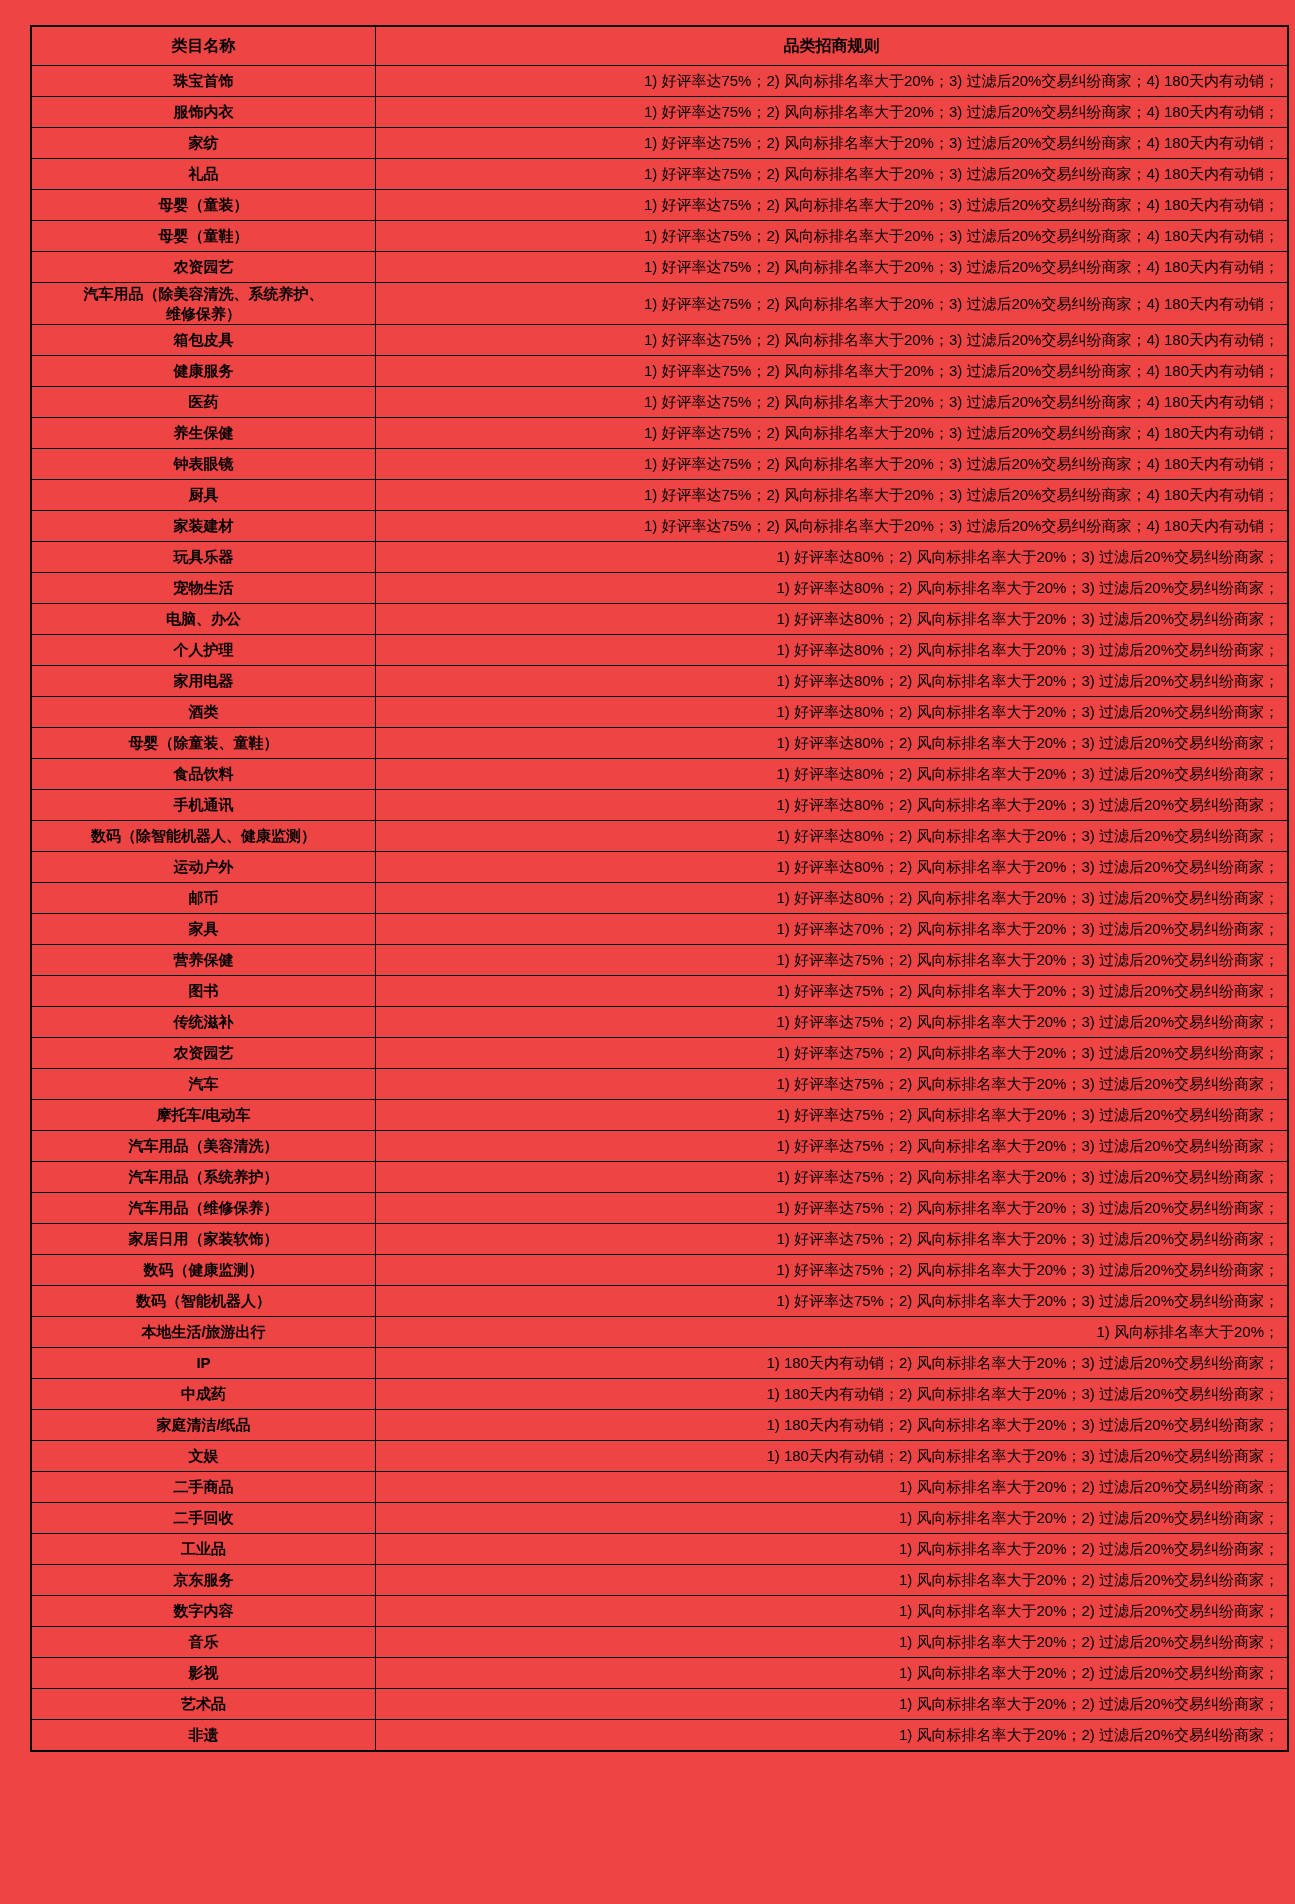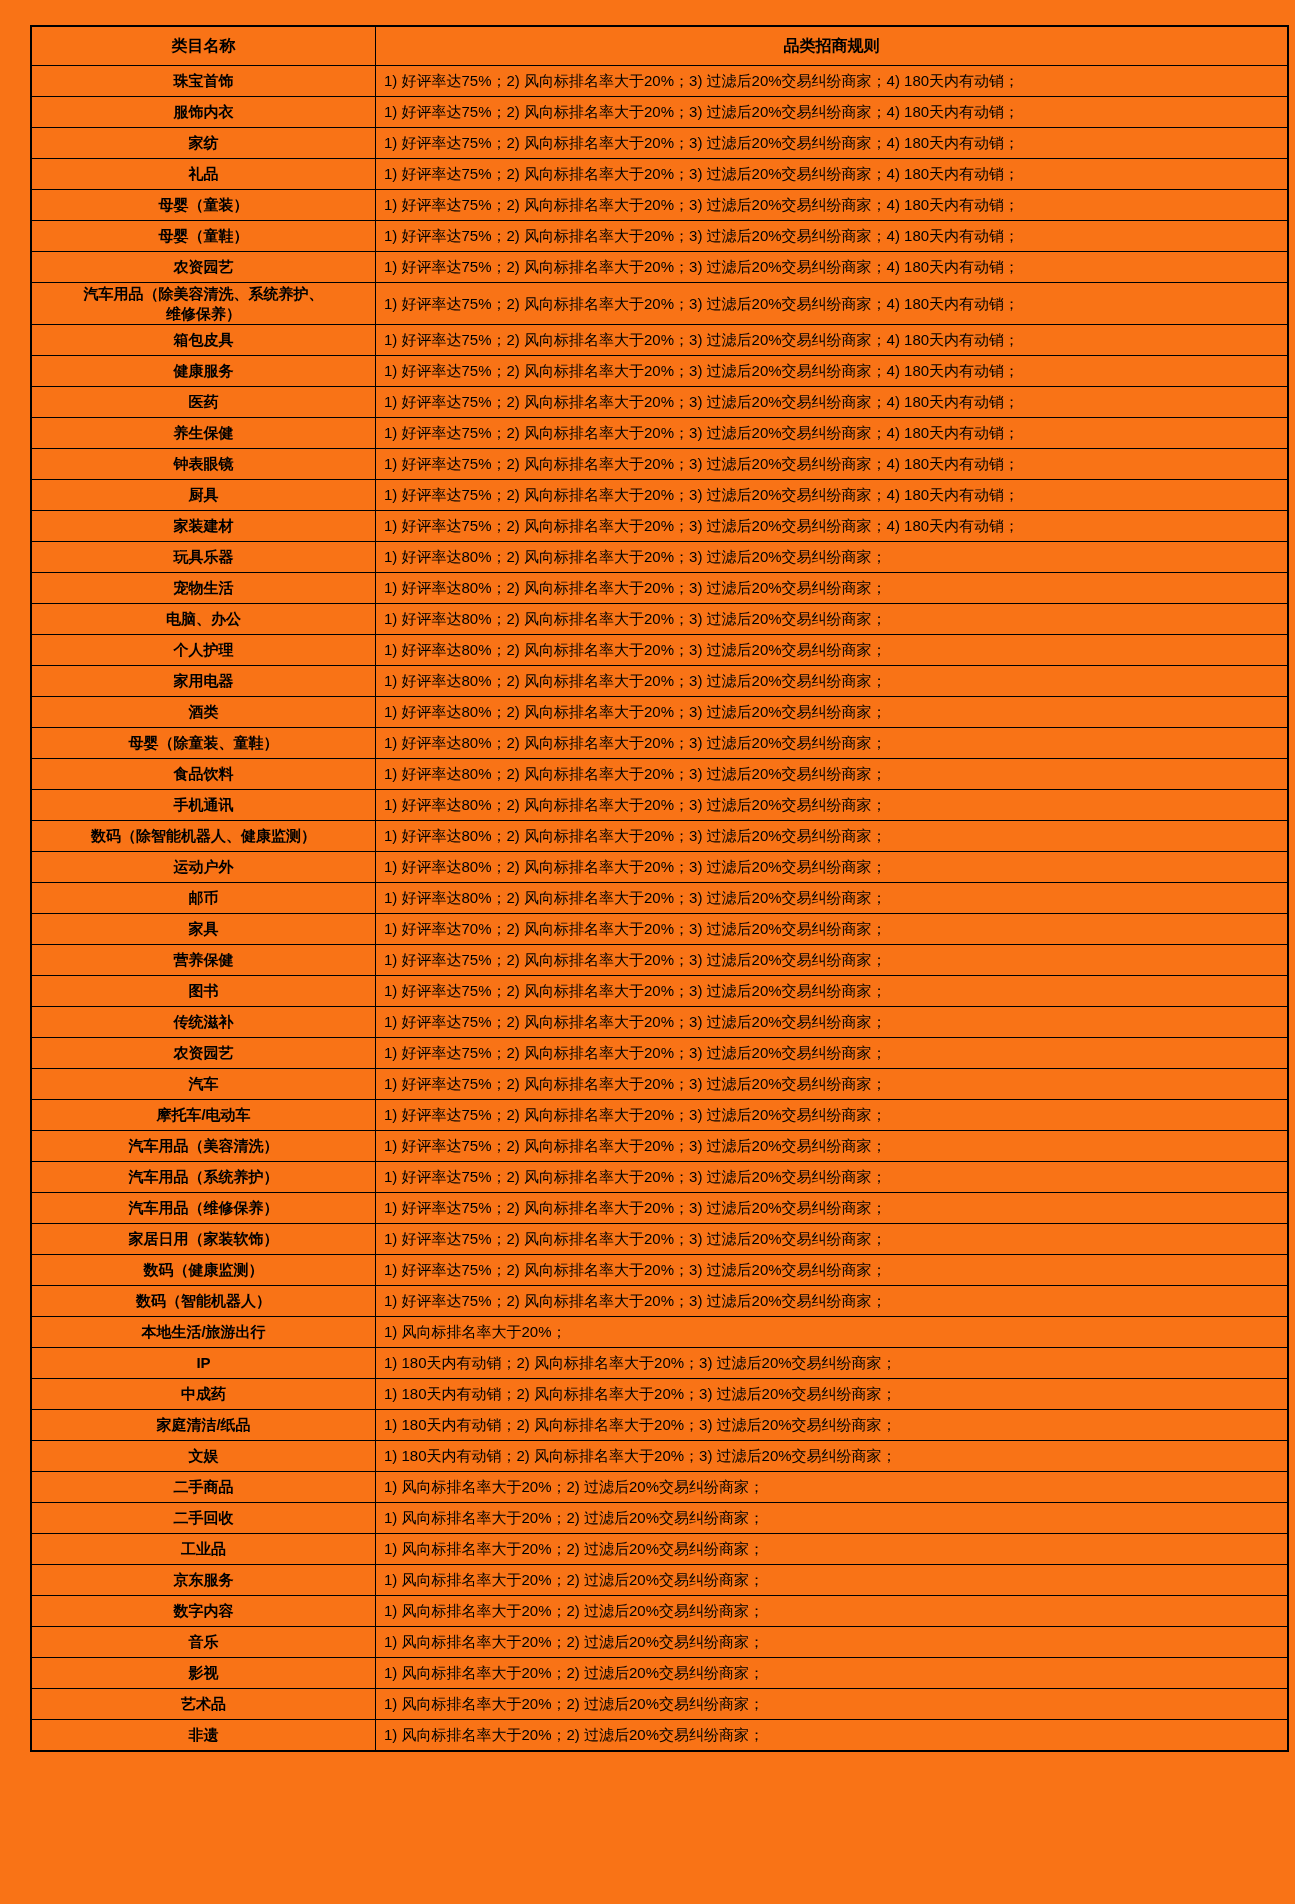--- a/index.html
+++ b/index.html
@@ -1,20 +1,20 @@
 <!DOCTYPE html>
 <html><head>
 <meta charset="utf-8">
 <style>
   html,body{margin:0;padding:0;background:#ffffff;}
   .page{
     position:relative;
     width:1295px;
     height:1904px;
-    background:#f97316;
+    background:#ef4444;
     font-family:"Liberation Sans", sans-serif;
     color:#000000;
   }
   table.rules{
     position:absolute;
     left:30px;
     top:25px;
     width:1238px;
     border-collapse:collapse;
     table-layout:fixed;
@@ -40,21 +40,21 @@
     font-size:15px;
     line-height:1.3;
   }
   td.cat-cell{
     text-align:center;
     white-space:pre-line;
     padding:1px 6px;
     font-weight:bold;
   }
   td.rule-cell{
-    text-align:left;
+    text-align:right;
     padding:1px 8px;
     white-space:nowrap;
   }
 </style>
 </head>
 <body>
 
 <div class="page">
   <table class="rules">
     <thead>

